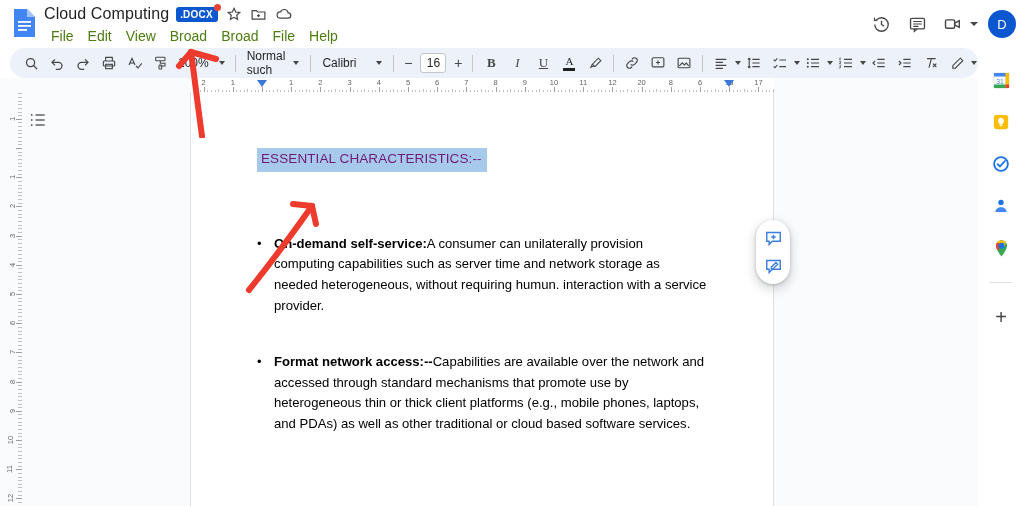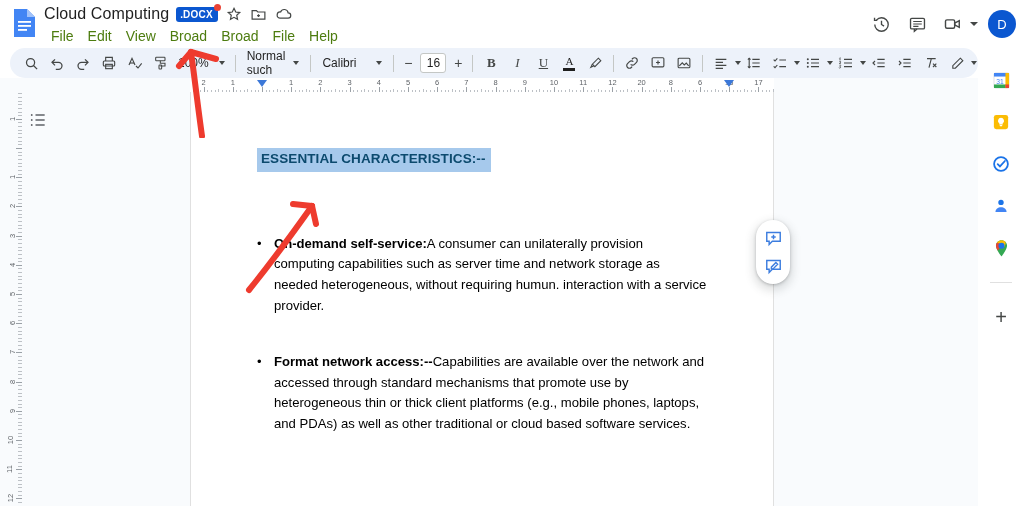--- a/index.html
+++ b/index.html
@@ -90,21 +90,21 @@
 
   .outline-btn { position:absolute; left:28px; top:32px; width:20px; height:20px; color:#444746; }
 
   
   .page {
     position:absolute; left:190px; top:14px; width:584px; min-height:414px; background:#ffffff;
     border-left:1px solid #e0e0e0; border-right:1px solid #e0e0e0;
   }
   .page-content { position:absolute; left:66px; top:56px; width:450px; }
   .heading {
-    display:inline-block; background:#a6c9ec; color:#0c4a6e; font-size:13.5px; font-weight:700;
+    display:inline-block; background:#a6c9ec; color:#701a75; font-size:13.5px; font-weight:400;
     font-family:"Liberation Sans", sans-serif; letter-spacing:.1px; padding: 3px 5px 4px 4px; line-height:1.25;
   }
   .bullets { margin-top: 62px; }
   .bullet { display:flex; gap:9px; margin-bottom: 36px; }
   .bdot { font-size: 13px; line-height: 20.6px; color:#000; flex:none; width:8px; }
   .btext { font-size: 13.1px; line-height: 20.6px; color:#000; }
   .btext b { font-weight: 700; }
 
   
   .float-actions {

